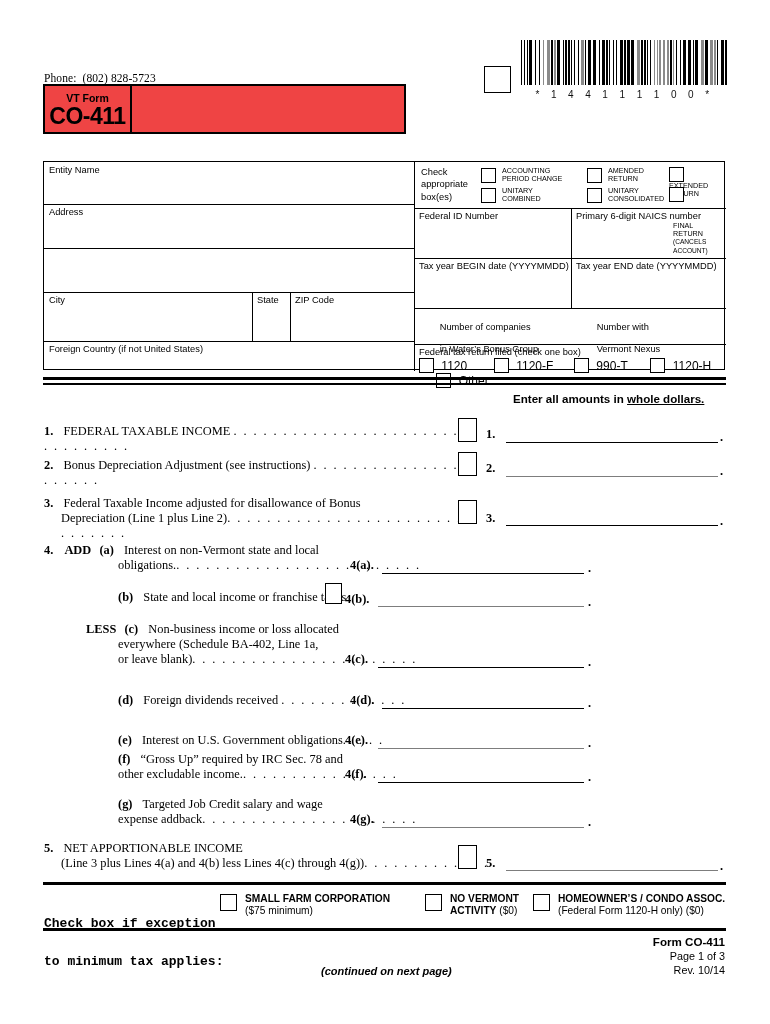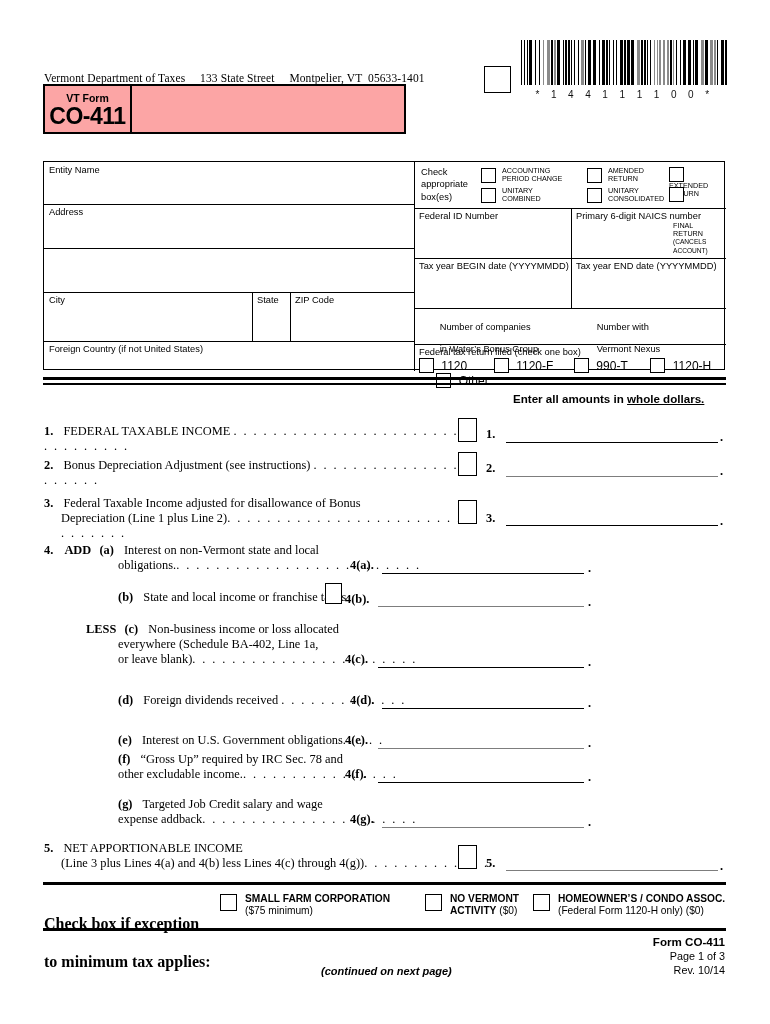--- a/index.html
+++ b/index.html
@@ -16,21 +16,21 @@
 
   
   .hdr-addr {
     position:absolute; left:44px; top:41px;
     font-family:"Liberation Serif", serif;
     font-size:11.5px; line-height:15px; letter-spacing:.1px;
     white-space:pre;
   }
   .formbox {
     position:absolute; left:43px; top:84px; width:363px; height:50px;
-    border:2px solid #000; display:flex; background:#fca5a5;
+    border:2px solid #000; display:flex; background:#ef4444;
   }
   .formbox .left {
     width:87px; border-right:2px solid #000;
     display:flex; flex-direction:column; align-items:center; justify-content:center;
     font-family:"Liberation Sans", sans-serif;
   }
   .formbox .vtform { font-size:10.5px; font-weight:bold; line-height:12px; margin-top:1px;}
   .formbox .co411 { font-size:23px; font-weight:bold; line-height:24px; letter-spacing:-.5px;}
   .formbox .right {
     flex:1; display:flex; align-items:center; justify-content:center;
@@ -78,22 +78,22 @@
   .num { font-weight:bold; }
   .dots { letter-spacing:1.9px; font-size:12.4px; }
   .lossbox { position:absolute; border:1.6px solid #000; width:19px; height:24px; background:#fff;}
   .ansnum { position:absolute; font-family:"Liberation Serif", serif; font-size:12.4px; font-weight:bold;}
   .ansline { position:absolute; height:0; border-bottom:1.4px solid #000; }
   .ansline.soft { border-bottom:1.1px solid #7d7d7d; }
   .ansdot { position:absolute; font-family:"Liberation Serif", serif; font-size:12.4px; font-weight:bold;}
 
   
   .excp-lbl {
-    position:absolute; font-family:Liberation Serif, serif;
-    font-size:16px; font-weight:bold; line-height:12.6px; white-space:pre;
+    position:absolute; font-family:Liberation Mono, monospace;
+    font-size:13px; font-weight:bold; line-height:12.6px; white-space:pre;
   }
   .excp-item { position:absolute; font-family:"Liberation Sans", sans-serif; font-size:10.2px; line-height:12.4px;}
   .excp-item b { font-weight:bold;margin-top:13px; }
 
   
   .foot-r {
     position:absolute; right:45px; text-align:right;
     font-family:"Liberation Sans", sans-serif; font-size:10.8px; line-height:14px;
   }
   .foot-r .b { font-weight:bold; font-size:11.6px; }
@@ -101,21 +101,20 @@
     position:absolute; font-family:"Liberation Sans", sans-serif;
     font-size:11px; font-style:italic; font-weight:bold;
   }
 </style>
 </head>
 <body>
 
 <div class="page">
 
   <div class="hdr-addr">
-    <div>Vermont Department of Taxes     133 State Street     Montpelier, VT  05633-1401</div>
     <div>Phone:  (802) 828-5723</div>
   </div>
 
   <div class="formbox">
     <div class="left">
       <div class="vtform">VT Form</div>
       <div class="co411">CO-411</div>
     </div>
   </div>
 

